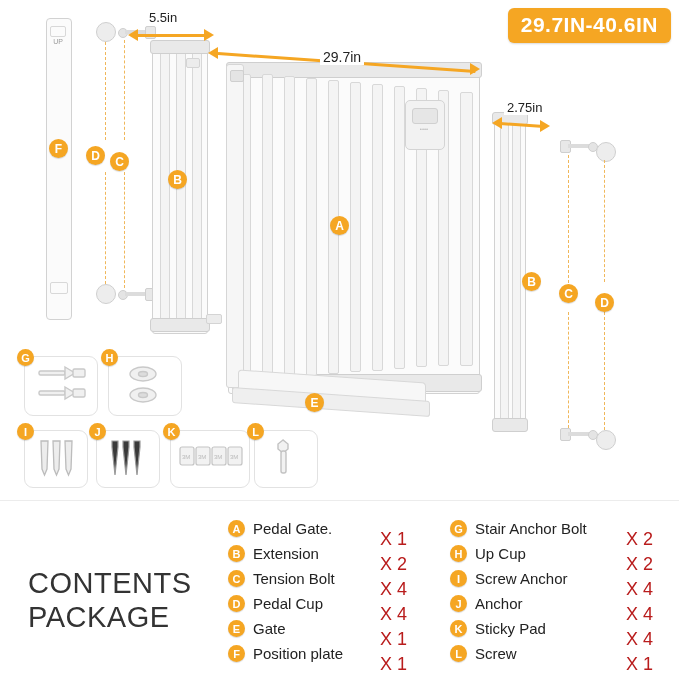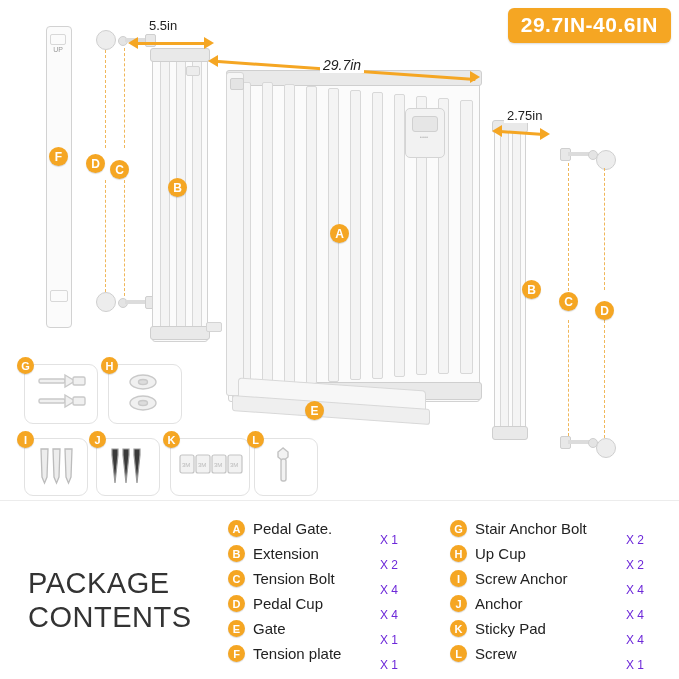--- a/index.html
+++ b/index.html
@@ -20,21 +20,21 @@
     color:#ffffff;
     font-size:21px;
     font-weight:bold;
     letter-spacing:.5px;
     padding:5px 13px 6px 13px;
     border-radius:6px;
     box-shadow:0 1px 2px rgba(0,0,0,.15);
   }
 
   
-  #illustration{left:0;top:8px;width:579px;height:500px;}
+  #illustration{left:0;top:0;width:579px;height:500px;}
 
   
   .panel{background:#fbfbfb;border:1px solid #d2d2d2;border-radius:3px;}
   .bar{background:#f4f4f4;border:1px solid #d8d8d8;border-radius:2px;}
   .darkbar{background:#e9e9e9;border:1px solid #cfcfcf;}
 
   
   .letter{
     width:19px;height:19px;border-radius:50%;
     background:#f5a623;color:#fff;
@@ -68,21 +68,21 @@
     background:#fff;
   }
   #pkg-title{
     position:absolute;left:28px;top:65px;
     font-size:29px;line-height:34px;color:#333;letter-spacing:.5px;
   }
   .clist{position:absolute;top:15px;}
   .crow{display:flex;align-items:center;height:25px;}
   .crow .letter{margin-right:8px;flex:none;}
   .cname{font-size:15px;color:#222;}
-  .cqty{font-size:12px;color:#6d28d9;position:absolute;margin-top:22px;}
+  .cqty{font-size:18px;color:#b91c1c;position:absolute;margin-top:22px;}
   .row-wrap{position:relative;}
 </style>
 </head>
 <body>
 
 <div class="abs" id="size-badge">29.7IN-40.6IN</div>
 
 <div class="abs" id="illustration">
 
   <div class="abs panel" style="left:46px;top:18px;width:24px;height:300px;border-radius:4px;"></div>
@@ -165,21 +165,21 @@
   </div>
 
   <div class="dimline" style="left:136px;top:34px;width:72px;"></div>
   <div class="arrowhead ah-left" style="left:128px;top:29px;"></div>
   <div class="arrowhead ah-right" style="left:204px;top:29px;"></div>
   <div class="dimlabel" style="left:146px;top:10px;">5.5in</div>
 
   <div class="dimline" style="left:218px;top:52px;width:258px;transform:rotate(4deg);transform-origin:left center;"></div>
   <div class="arrowhead ah-left" style="left:208px;top:47px;"></div>
   <div class="arrowhead ah-right" style="left:470px;top:63px;"></div>
-  <div class="dimlabel big" style="left:320px;top:49px;font-style:italic;">29.7in</div>
+  <div class="dimlabel big" style="left:320px;top:49px;">29.7in</div>
 
   <div class="dimline" style="left:500px;top:122px;width:44px;transform:rotate(4deg);transform-origin:left center;"></div>
   <div class="arrowhead ah-left" style="left:492px;top:117px;"></div>
   <div class="arrowhead ah-right" style="left:540px;top:120px;"></div>
   <div class="dimlabel" style="left:504px;top:100px;">2.75in</div>
 
   <div class="dash" style="left:105px;top:42px;height:98px;"></div>
   <div class="dash" style="left:105px;top:172px;height:112px;"></div>
   <div class="dash" style="left:124px;top:40px;height:100px;"></div>
   <div class="dash" style="left:124px;top:172px;height:116px;"></div>
@@ -300,22 +300,22 @@
       <g stroke="#c2c2c2" stroke-width="1.4" fill="#f2f2f2">
         <path d="M22 4 l-5 4 0 5 5 4 5 -4 0 -5 z"></path>
         <rect x="20" y="15" width="5" height="22" rx="2"></rect>
       </g>
     </svg>
   </div>
 </div>
 
 <div class="abs" id="contents">
   <div id="pkg-title">
+    <div>CONTENTS</div>
     <div>PACKAGE</div>
-    <div>CONTENTS</div>
   </div>
 
   <div class="clist" style="left:228px;width:200px;">
     <div class="crow row-wrap">
       <span class="letter sm">
           <span>A</span>
         </span>
       <span class="cname">Pedal Gate.</span>
       <span class="cqty" style="left:152px;">X 1</span>
     </div>
@@ -344,21 +344,21 @@
       <span class="letter sm">
           <span>E</span>
         </span>
       <span class="cname">Gate</span>
       <span class="cqty" style="left:152px;">X 1</span>
     </div>
     <div class="crow row-wrap">
       <span class="letter sm">
           <span>F</span>
         </span>
-      <span class="cname">Tension plate</span>
+      <span class="cname">Position plate</span>
       <span class="cqty" style="left:152px;">X 1</span>
     </div>
   </div>
 
   <div class="clist" style="left:450px;width:220px;">
     <div class="crow row-wrap">
       <span class="letter sm">
           <span>G</span>
         </span>
       <span class="cname">Stair Anchor Bolt</span>

